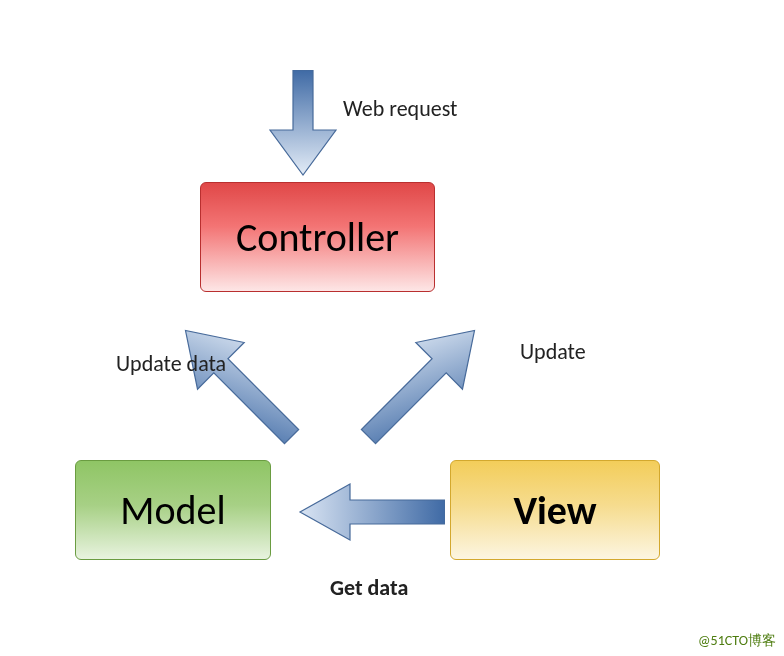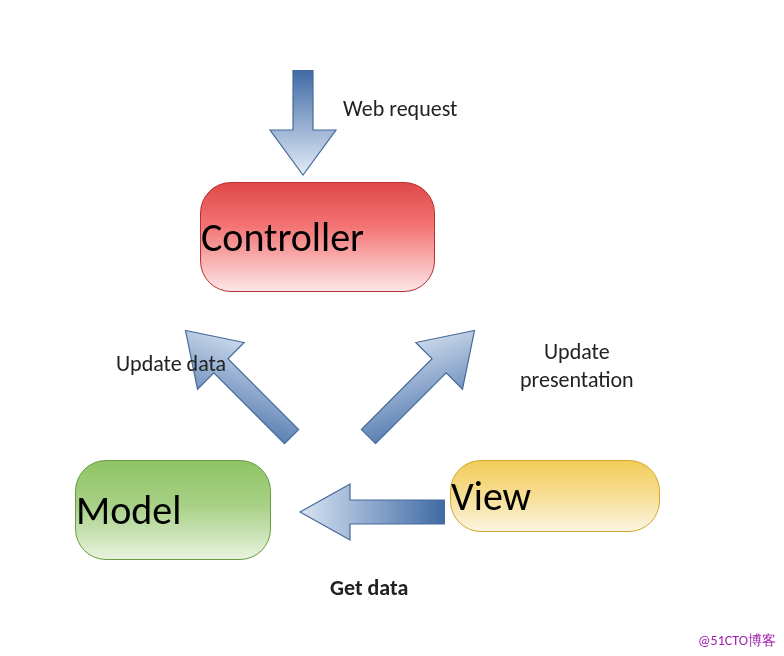--- a/index.html
+++ b/index.html
@@ -5,25 +5,25 @@
     * { margin: 0; padding: 0; box-sizing: border-box; }
     body {
       width: 784px;
       height: 656px;
       position: relative;
       font-family: Calibri, Arial, sans-serif;
       background: #ffffff;
     }
     .box {
       position: absolute;
-      border-radius: 31px;
+      border-radius: 6px;
       border: 1.5px solid;
       display: flex;
       align-items: center;
-      justify-content: flex-start;
+      justify-content: center;
       font-size: 40px;
       color: #000;
     }
     .controller {
       left: 200px;
       top: 182px;
       width: 235px;
       height: 110px;
       background: linear-gradient(to bottom, #e04848 0%, #f37474 40%, #fde6e6 100%);
       border-color: #b92f2f;
@@ -33,39 +33,40 @@
       top: 460px;
       width: 196px;
       height: 100px;
       background: linear-gradient(to bottom, #8fc565 0%, #a7d085 45%, #e8f3df 100%);
       border-color: #6a9c41;
     }
     .view {
       left: 450px;
       top: 460px;
       width: 210px;
-      height: 72px;
+      height: 100px;
       background: linear-gradient(to bottom, #f3cd5a 0%, #f6dc8e 45%, #fcf5e1 100%);
       border-color: #d3a82e;
+      font-weight: bold;
     }
     .arrow {
       position: absolute;
     }
     .label {
       position: absolute;
       font-size: 22px;
       color: #222;
       line-height: 1.25;
     }
     .watermark {
       position: absolute;
       right: 8px;
       bottom: 6px;
       font-size: 14px;
-      color: #a21caf;
+      color: #4d7c0f;
     }
   </style>
 </head>
 <body>
 
 <svg class="arrow" style="left:268px; top:70px;" width="70" height="110" viewBox="0 0 70 110">
   <defs>
     <linearGradient id="ga1" x1="0" y1="0" x2="0" y2="1">
       <stop offset="0%" stop-color="#3f6aa5"></stop>
       <stop offset="100%" stop-color="#e3ecf7"></stop>
@@ -98,21 +99,20 @@
       <stop offset="0%" stop-color="#3f6aa5"></stop>
       <stop offset="100%" stop-color="#e3ecf7"></stop>
     </linearGradient>
   </defs>
   <g transform="translate(75,80) rotate(-135)">
     <path d="M -10 -80 L 10 -80 L 10 20 L 33 20 L 0 70 L -33 20 L -10 20 Z" fill="url(#ga3)" stroke="#476a9a" stroke-width="1.2"></path>
   </g>
 </svg>
 <div class="label" style="left:520px; top:338px;text-align:center;">
   <span>Update</span><br>
-  <span>presentation</span>
 </div>
 
 <div class="box model">
   <span>Model</span>
 </div>
 
 <div class="box view">
   <span>View</span>
 </div>
 

